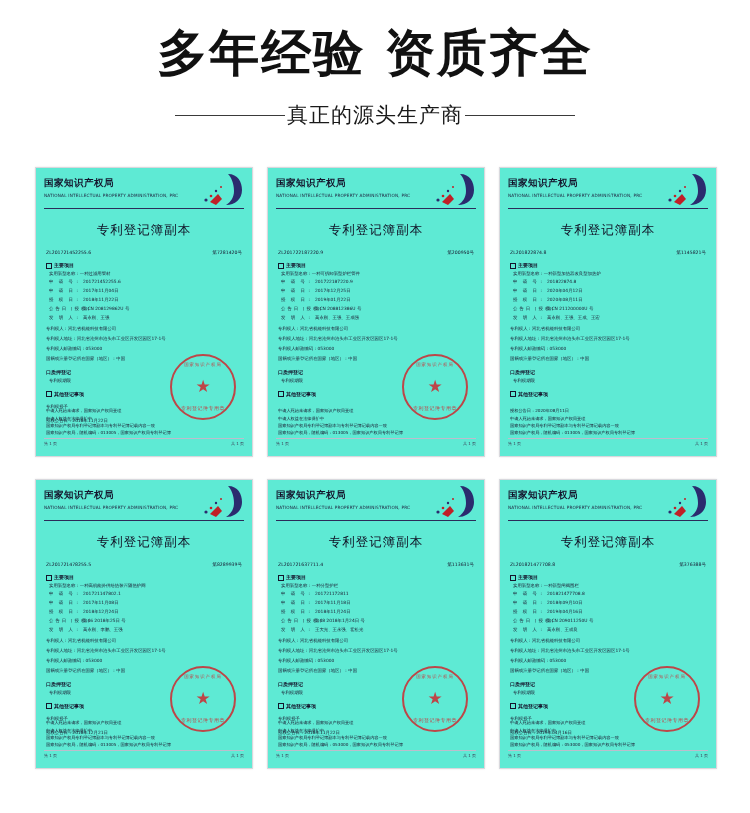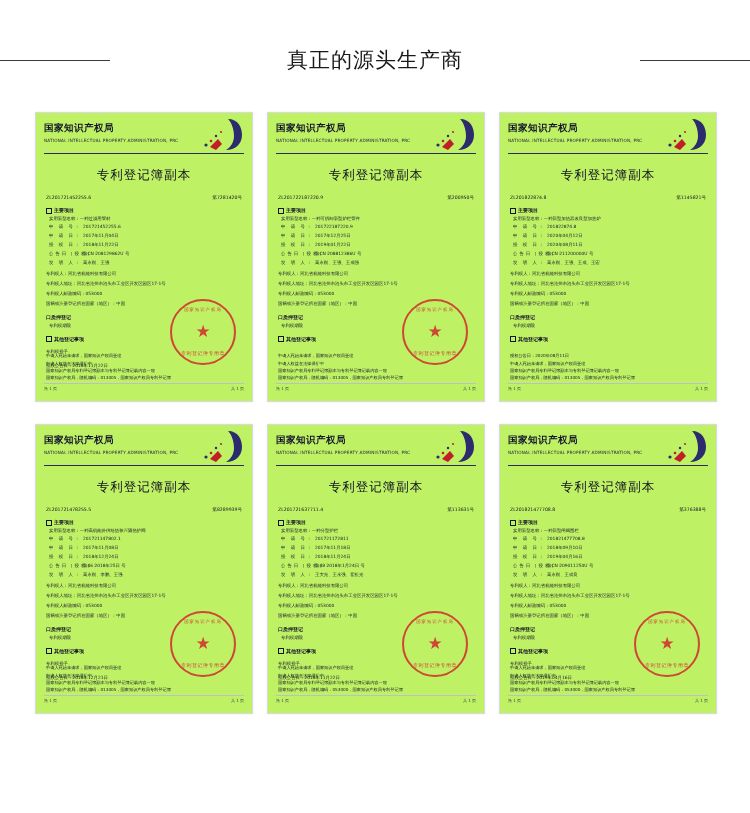--- a/index.html
+++ b/index.html
@@ -32,21 +32,21 @@
     font-size: 50px;
     letter-spacing: 2px;
     color: #111111;
     line-height: 1.1;
     white-space: pre;
   }
   .subline-wrap {
     margin-top: 20px;
     display: flex;
     align-items: center;
-    justify-content: space-between;
+    justify-content: center;
     gap: 2px;
   }
   .rule {
     width: 110px;
     height: 1px;
     background: #3a3a3a;
   }
   .subline {
     font-family: "DejaVu Sans", sans-serif;
     font-size: 21px;
@@ -63,21 +63,21 @@
     grid-template-rows: repeat(2, 288px);
     justify-content: center;
     column-gap: 16px;
     row-gap: 24px;
   }
 
   .cert {
     position: relative;
     width: 216px;
     height: 288px;
-    background: #bef264;
+    background: #5eead4;
     border: 1px solid #d8d8dd;
     box-shadow: 0 0 2px rgba(0,0,0,0.10);
     overflow: hidden;
     font-family: "DejaVu Sans", sans-serif;
     color: #1b1b2b;
   }
 
   
   .cert-top {
     position: relative;
@@ -259,20 +259,21 @@
     padding-top: 2px;
     white-space: pre;
   }
 </style>
 </head>
 <body>
 
 <div class="page">
 
   <div class="header">
+    <div class="headline">多年经验 资质齐全</div>
     <div class="subline-wrap">
       <span class="rule"></span>
       <span class="subline">真正的源头生产商</span>
       <span class="rule"></span>
     </div>
   </div>
 
   <div class="grid">
 
     <div class="cert">

